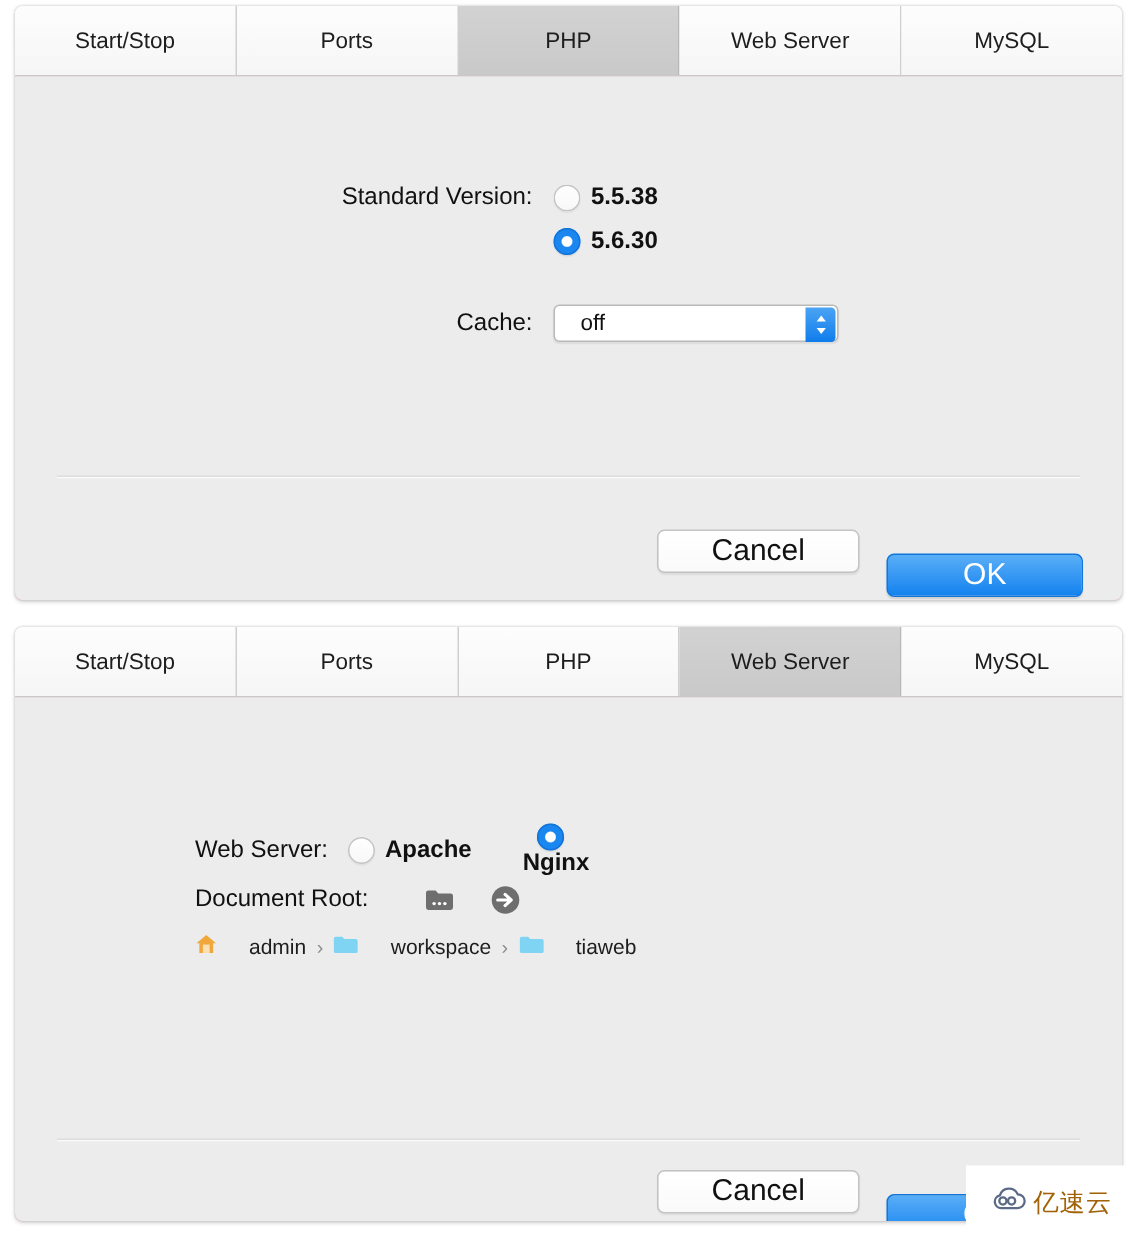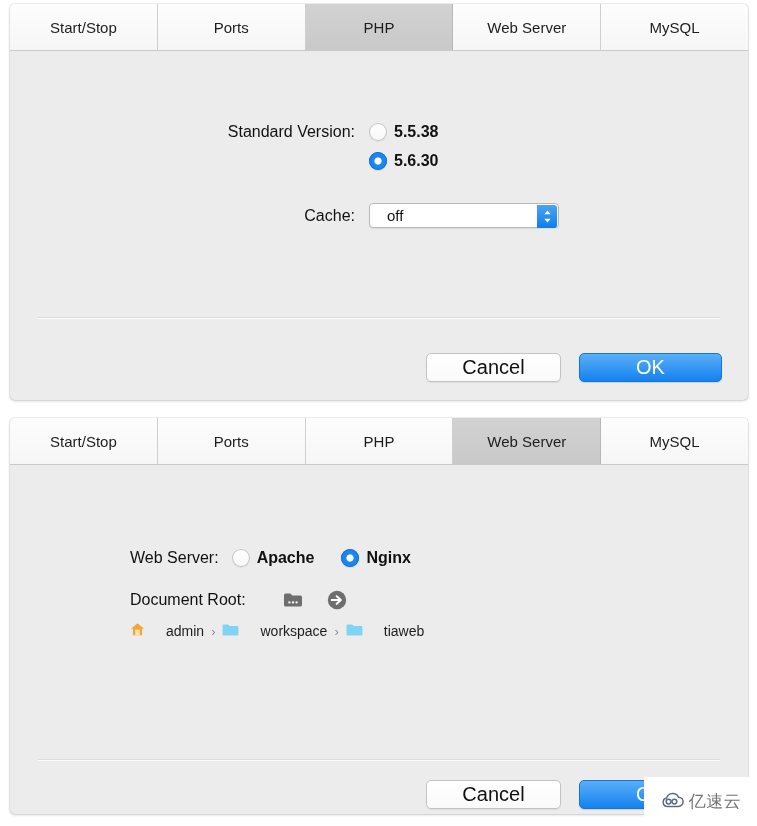--- a/index.html
+++ b/index.html
@@ -155,25 +155,26 @@
     user-select: none;
   }
   .btn-cancel {
     width: 135px;
     background: linear-gradient(#ffffff, #fafafa);
     border: 1px solid #c3c3c3;
     color: #111;
     box-shadow: 0 1px 1px rgba(0,0,0,0.07);
   }
   .btn-ok {
-    width: 143px;
+    width: 131px;
     background: linear-gradient(#5aaef7, #1482ef);
     border: 1px solid #1076da;
     color: #ffffff;
     box-shadow: 0 1px 1px rgba(0,0,0,0.12);
+    margin-top: 16px;
   }
 
   
   .icon-btn {
     width: 22px;
     height: 22px;
     flex: none;
     cursor: pointer;
     display: flex;
     align-items: center;
@@ -209,21 +210,21 @@
     width: 113px;
     height: 49px;
     background: #ffffff;
     display: flex;
     align-items: center;
     justify-content: center;
     gap: 3px;
   }
   #watermark .wm-text {
     font-size: 17px;
-    color: #737373;
+    color: #a16207;
     letter-spacing: 0.5px;
   }
 </style>
 </head>
 <body>
 
 <div class="panel" id="panel-php">
 
   <div class="tabbar">
     <div class="tab">
@@ -309,21 +310,21 @@
   </div>
 
   <div class="panel-body">
 
     <div class="form-row" style="top:84px; left:120px;">
       <div class="field-label">Web Server:</div>
       <div style="display:flex; align-items:center; margin-left:13px;">
         <span class="radio"></span>
         <span class="radio-text">Apache</span>
       </div>
-      <div style="display:flex; align-items:center; margin-left:27px;">
+      <div style="display:flex; align-items:center; margin-left:27px;flex-direction:column;">
         <span class="radio checked"></span>
         <span class="radio-text">Nginx</span>
       </div>
     </div>
 
     <div class="form-row" style="top:124px; left:120px;gap:11px;">
       <div class="field-label">Document Root:</div>
       <div class="icon-btn" style="margin-left:25px;">
         <svg width="20" height="16" viewBox="0 0 20 16" aria-hidden="true">
           <path d="M1 3.2 A1.6 1.6 0 0 1 2.6 1.6 H7.4 L9.2 3.6 H17.4 A1.6 1.6 0 0 1 19 5.2 V13 A1.6 1.6 0 0 1 17.4 14.6 H2.6 A1.6 1.6 0 0 1 1 13 Z" fill="#6e6e6e"></path>

